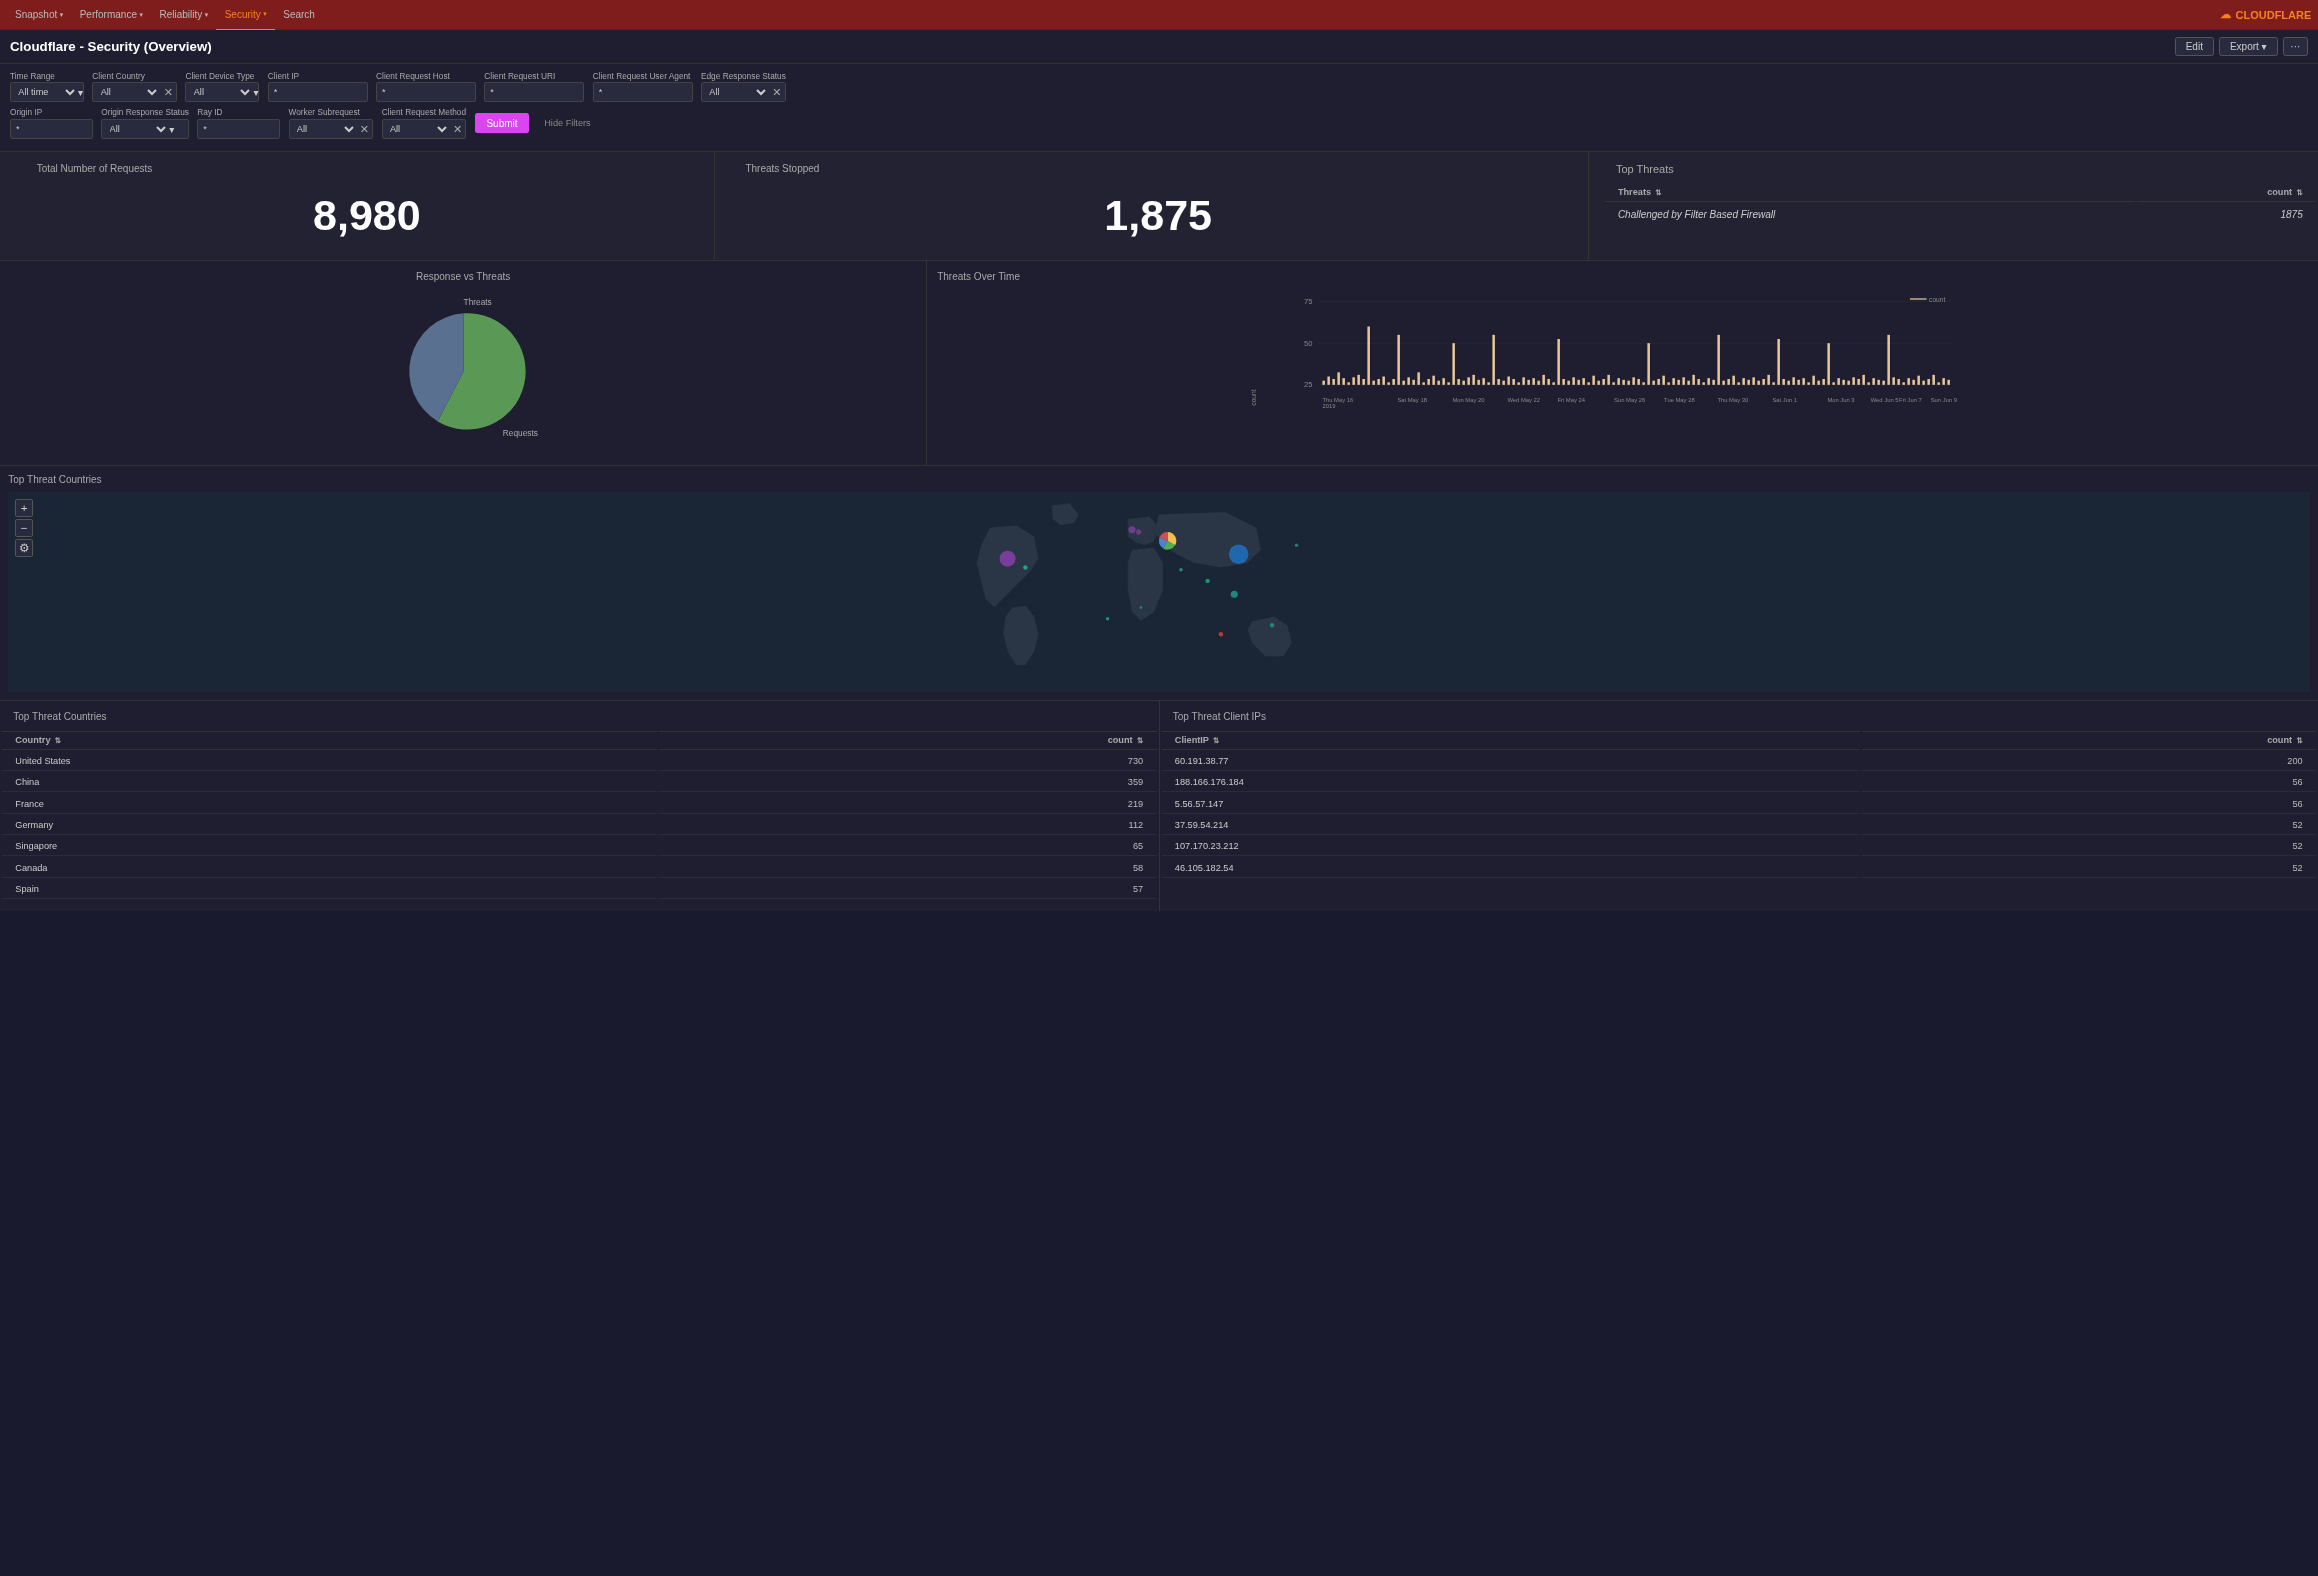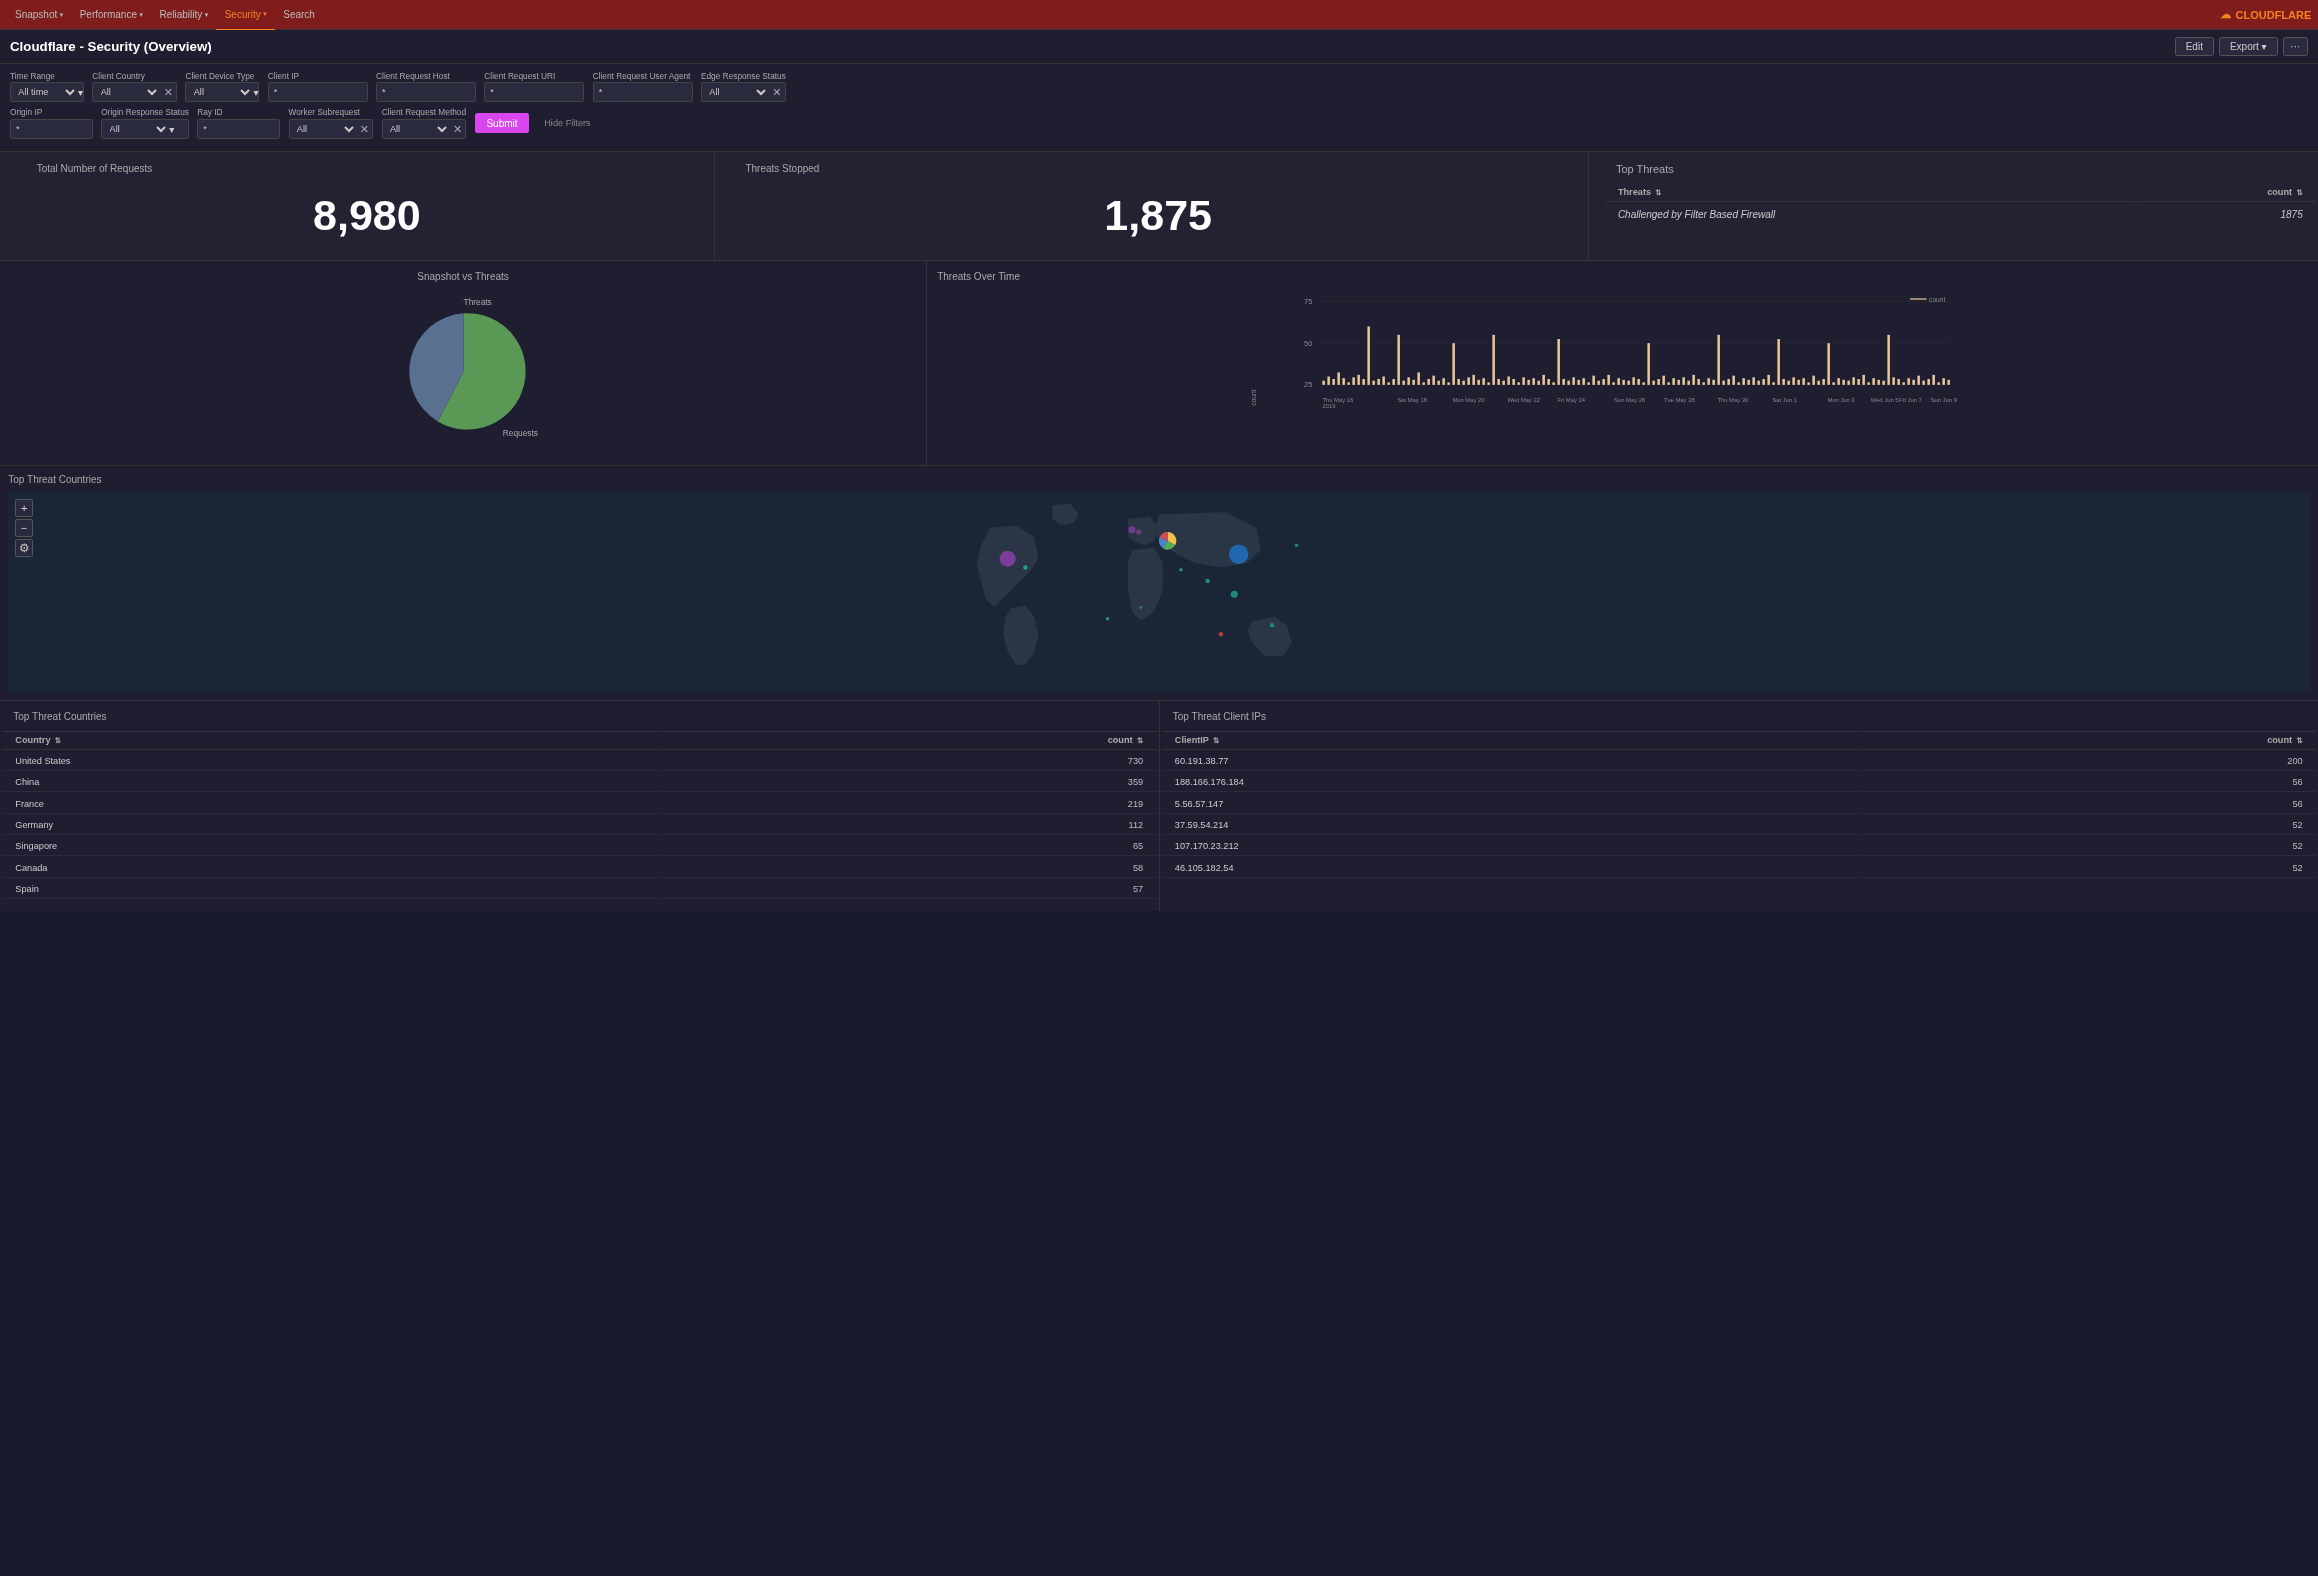--- a/index.html
+++ b/index.html
@@ -247,21 +247,21 @@
             <td class="right">1875</td>
           </tr>
         </tbody>
     </table>
   </div>
 </div>
 
 <div class="charts-row">
 
   <div class="chart-panel pie-panel" style="width:40%">
-    <div class="chart-title">Snapshot vs Threats</div>
+    <div class="chart-title">Response vs Threats</div>
     <div class="pie-container">
       <span class="pie-label-threats">Threats</span>
       <svg viewBox="0 0 160 160">
 
         <path d="M80,80 L80,10 A70,70 0,1,1,49,140 Z" fill="#5a9955"></path>
 
         <path d="M80,80 L49,140 A70,70 0,0,1,80,10 Z" fill="#5a7090"></path>
       </svg>
       <span class="pie-label-requests" style="position:absolute;bottom:0px;right:-8.3px;font-size:8.3px;color:#aaa;">Requests</span>
     </div>

